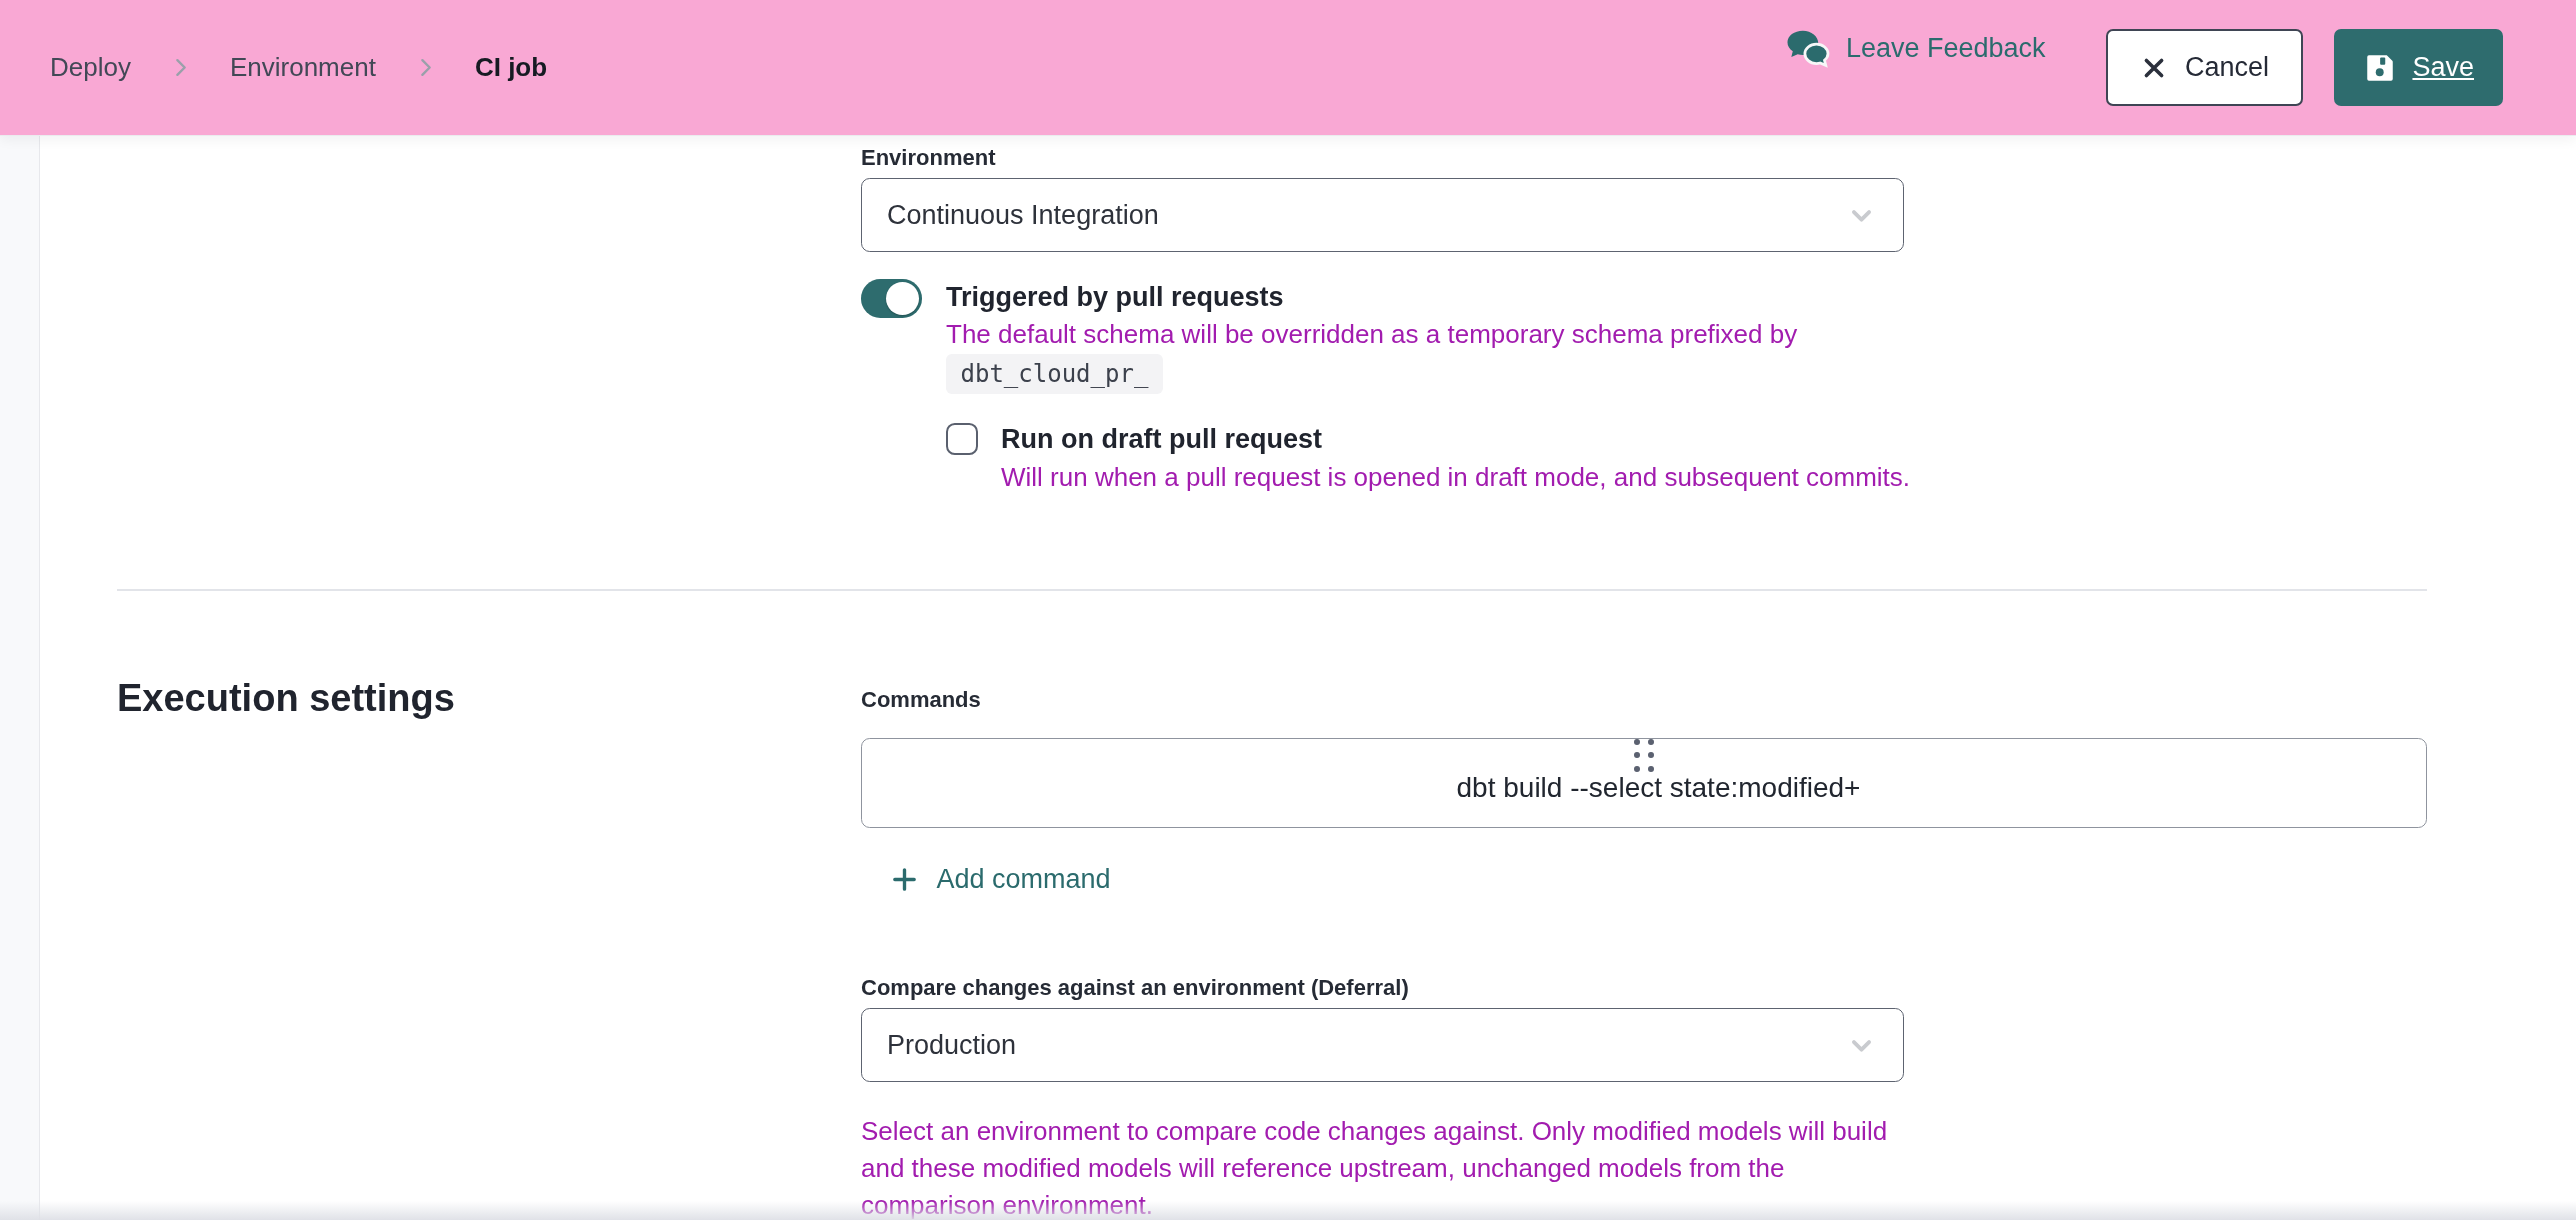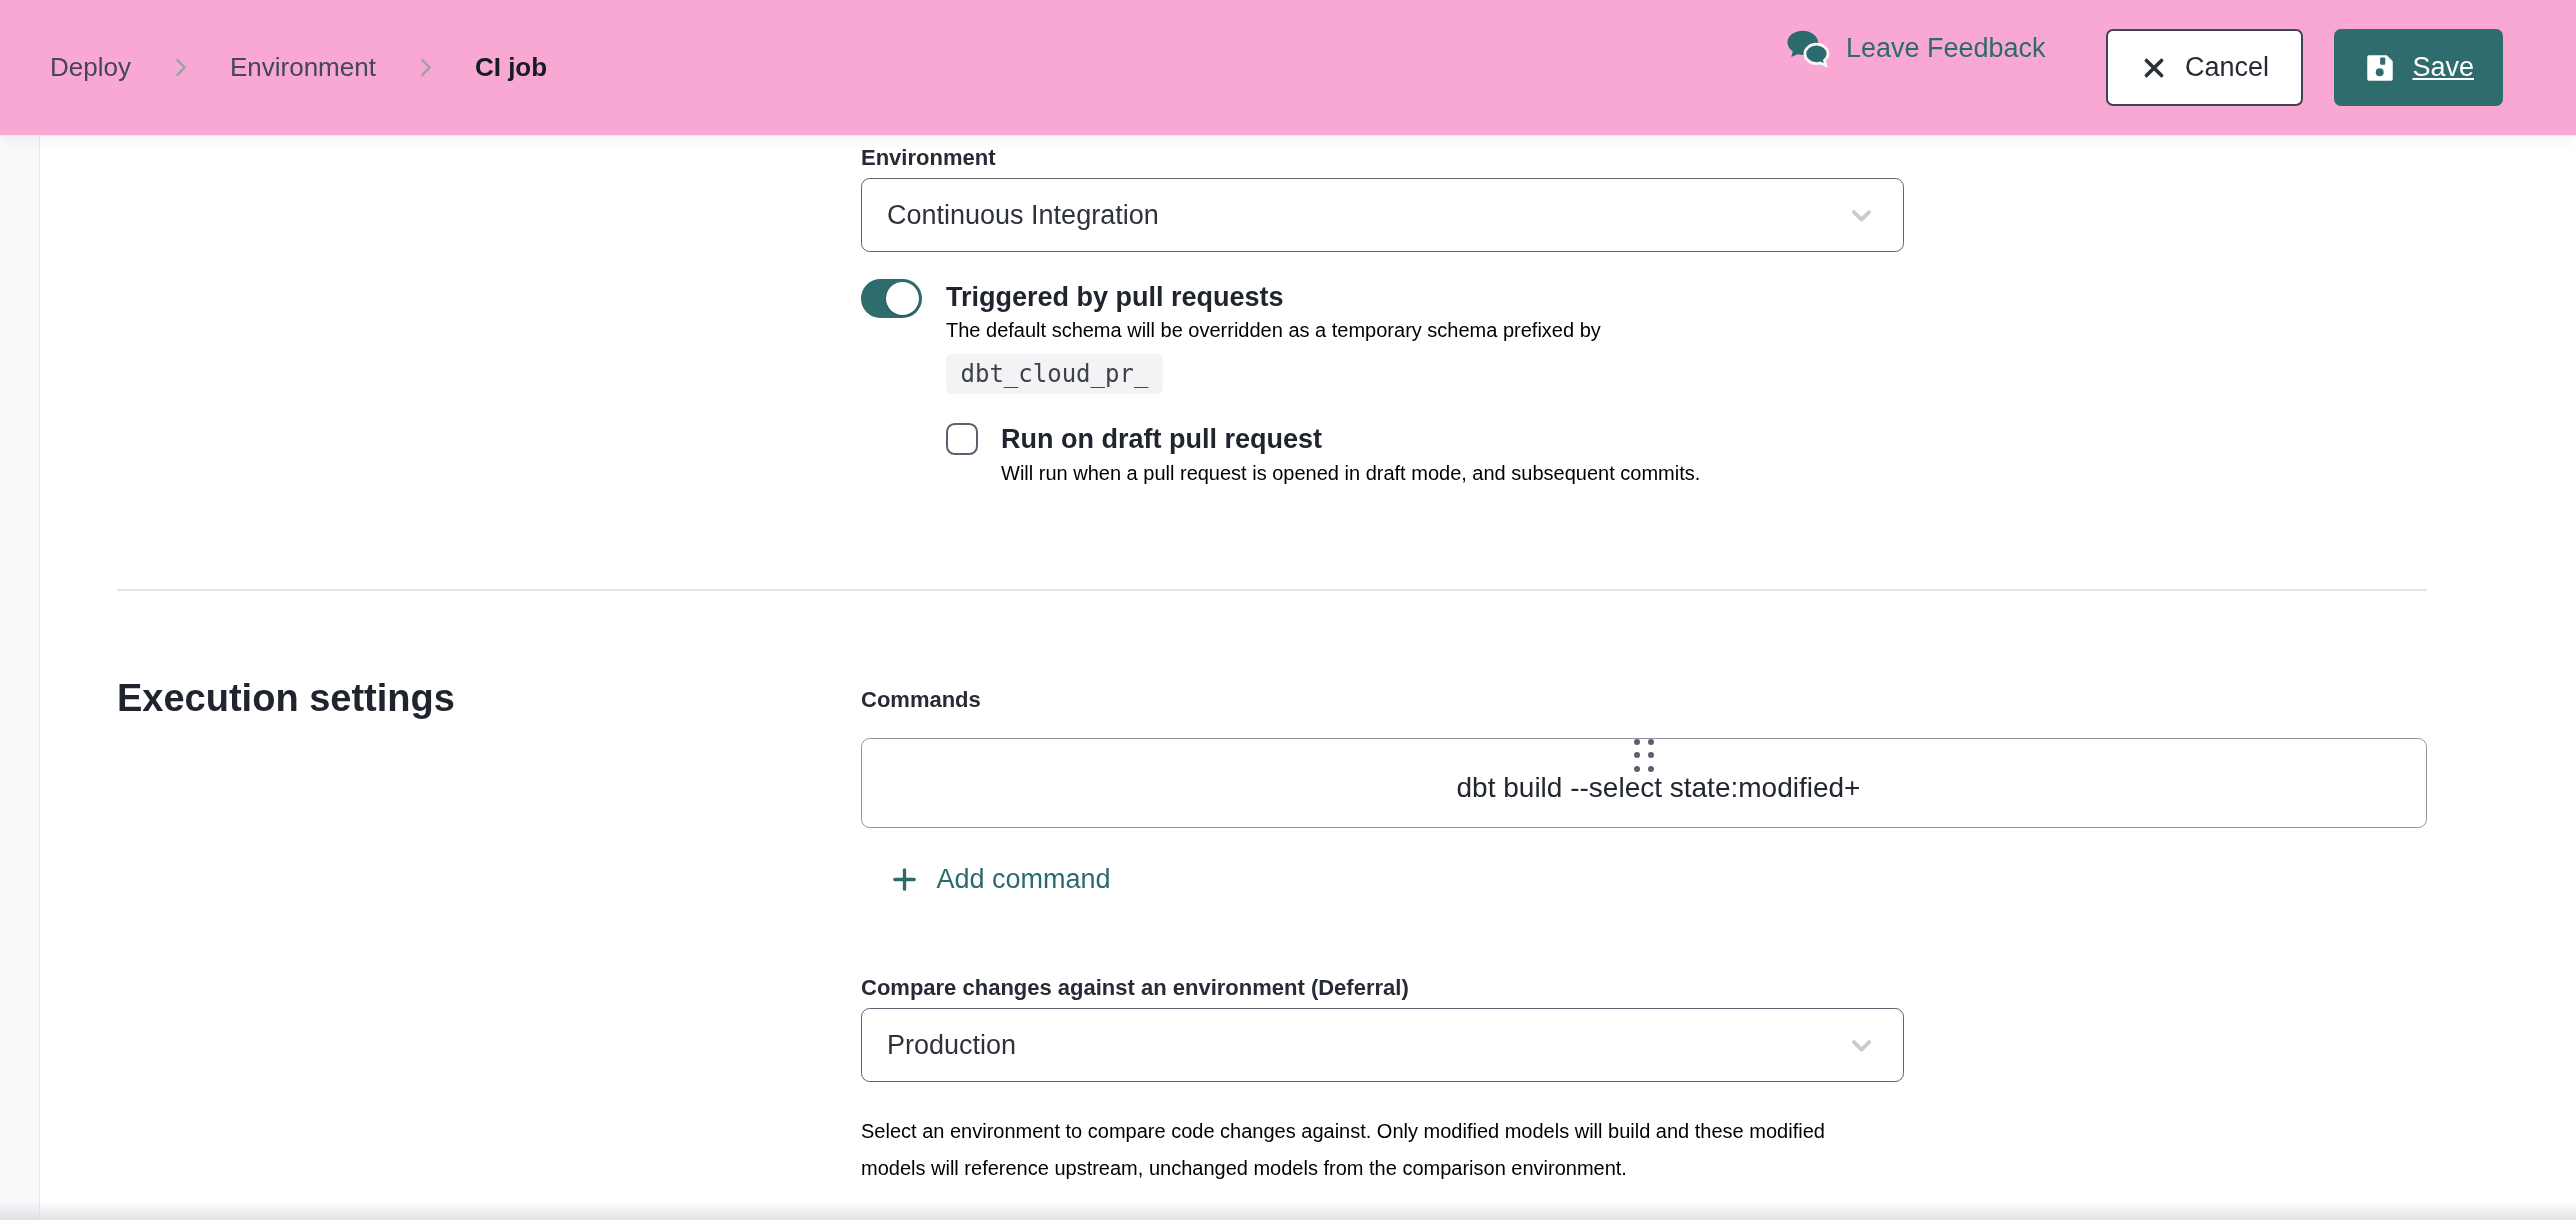--- a/index.html
+++ b/index.html
@@ -30,21 +30,21 @@
 
   
   .field-label { position:absolute; font-size:22px; font-weight:700; color:#262b35; }
   .select {
     position:absolute; width:1043px; height:74px; background:#fff;
     border:1.9px solid #5d6370; border-radius:8.7px;
     display:flex; align-items:center; padding:0 25px;
     font-size:27px; color:#2e323b; cursor:pointer;
   }
   .select .chevron { margin-left:auto; display:flex; align-items:center; }
-  .desc { font-size:20px; color:#000000; }
+  .desc { font-size:26px; color:#a21caf; }
 
   
   .env-label { left:861px; top:145px; }
   .env-select { left:861px; top:178px; }
 
   .toggle { position:absolute; left:861px; top:279px; width:61px; height:39px; border-radius:19.3px; background:#2e6c6e; cursor:pointer; }
   .toggle .knob { position:absolute; right:2.9px; top:2.9px; width:33px; height:33px; border-radius:50%; background:#ffffff; box-shadow:0 1px 1.9px rgba(0,0,0,0.25); }
 
   .trig-label { position:absolute; left:946px; top:282px; font-size:27px; font-weight:700; color:#20242e;text-align:center; }
   .trig-desc  { position:absolute; left:946px; top:319px; }

